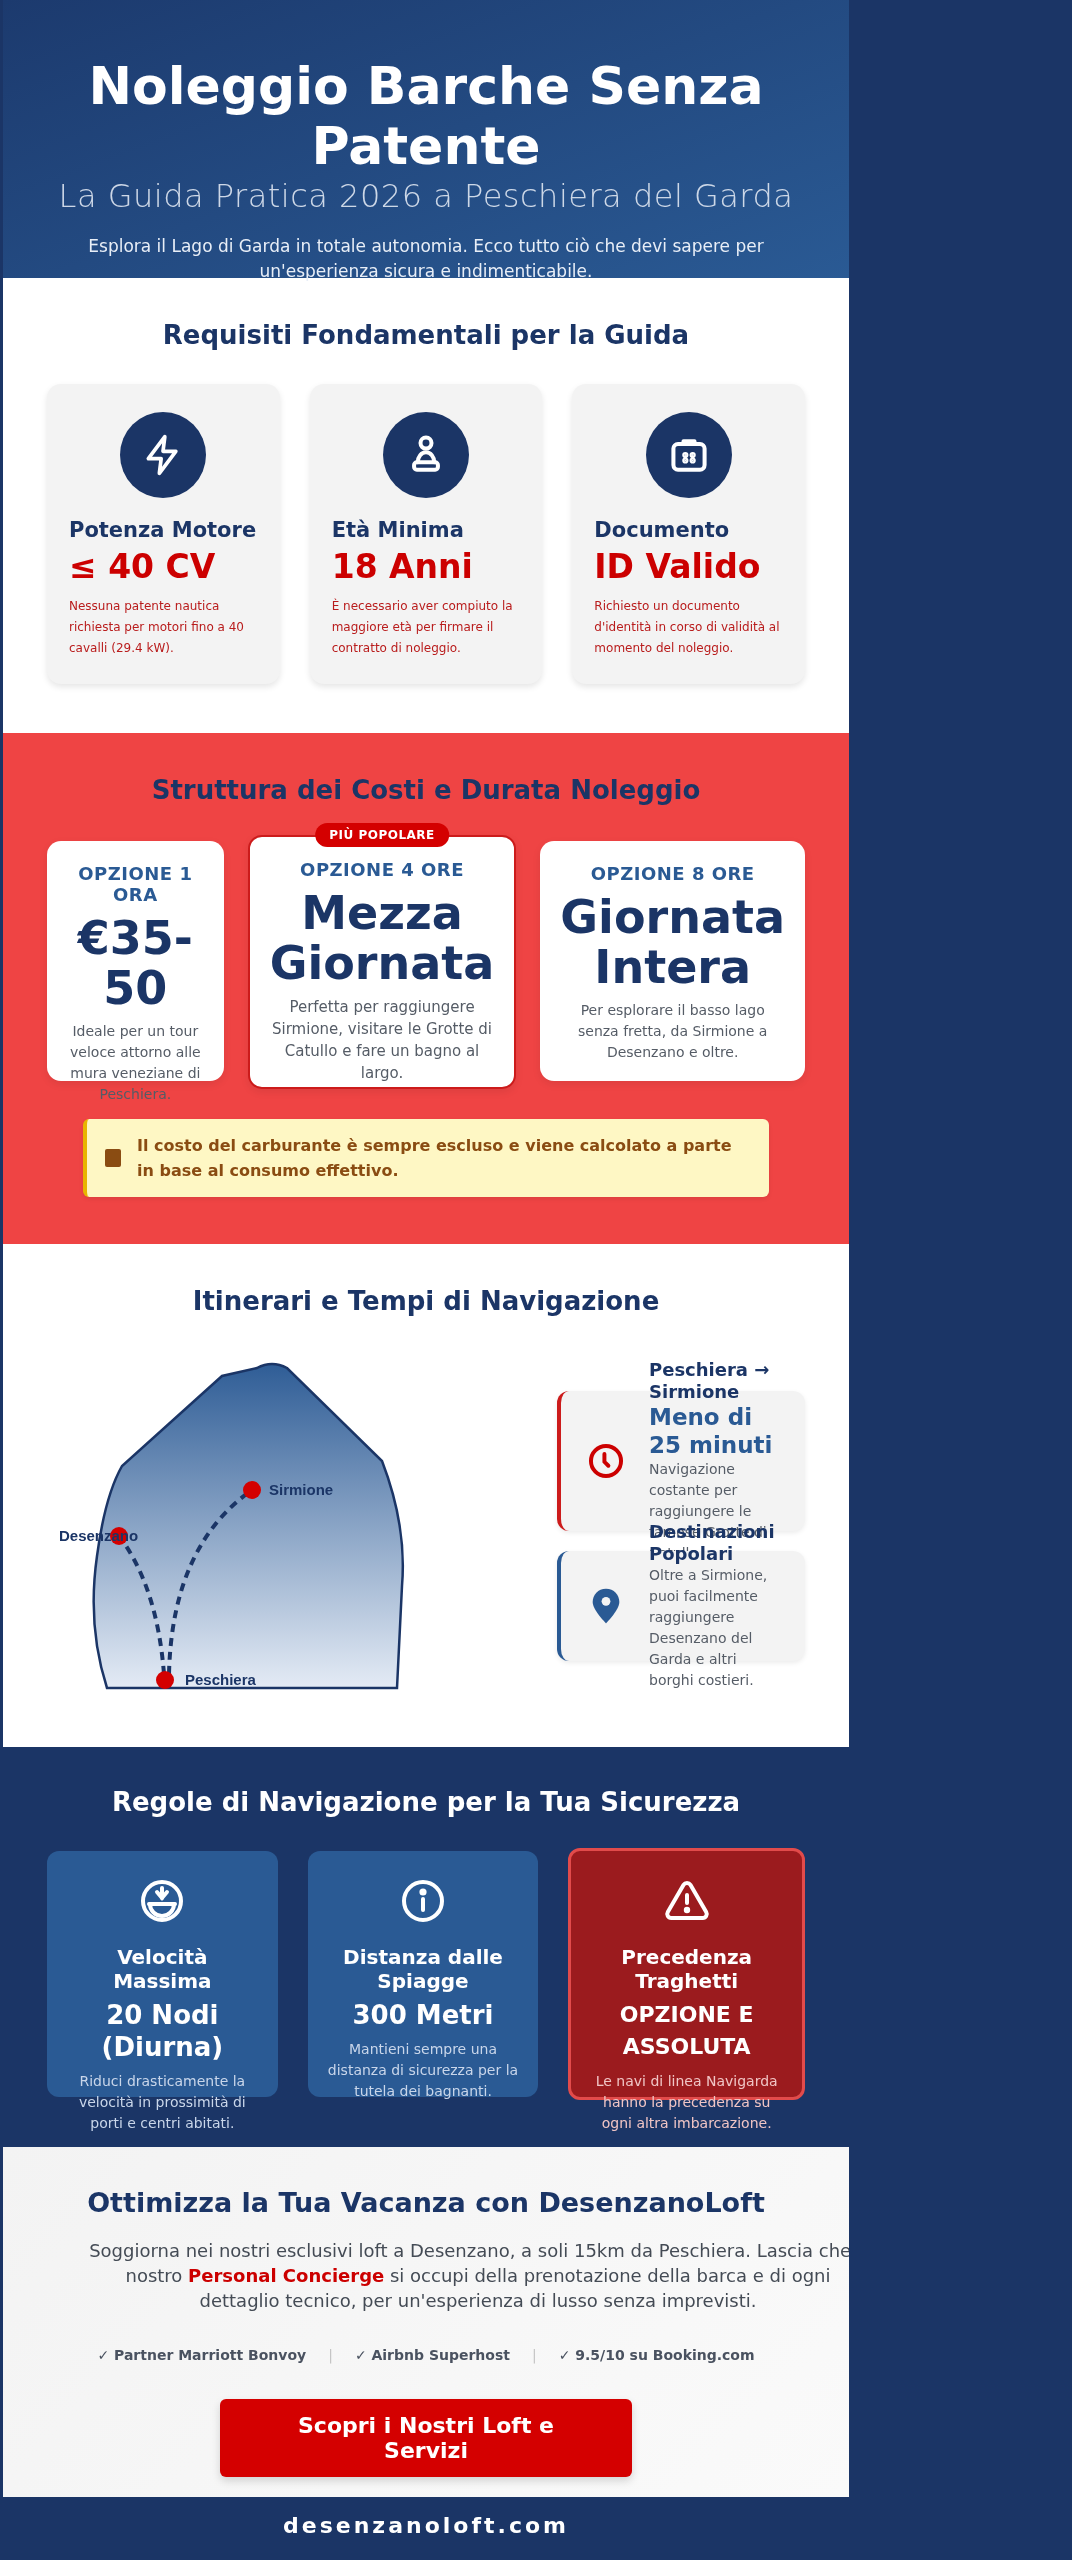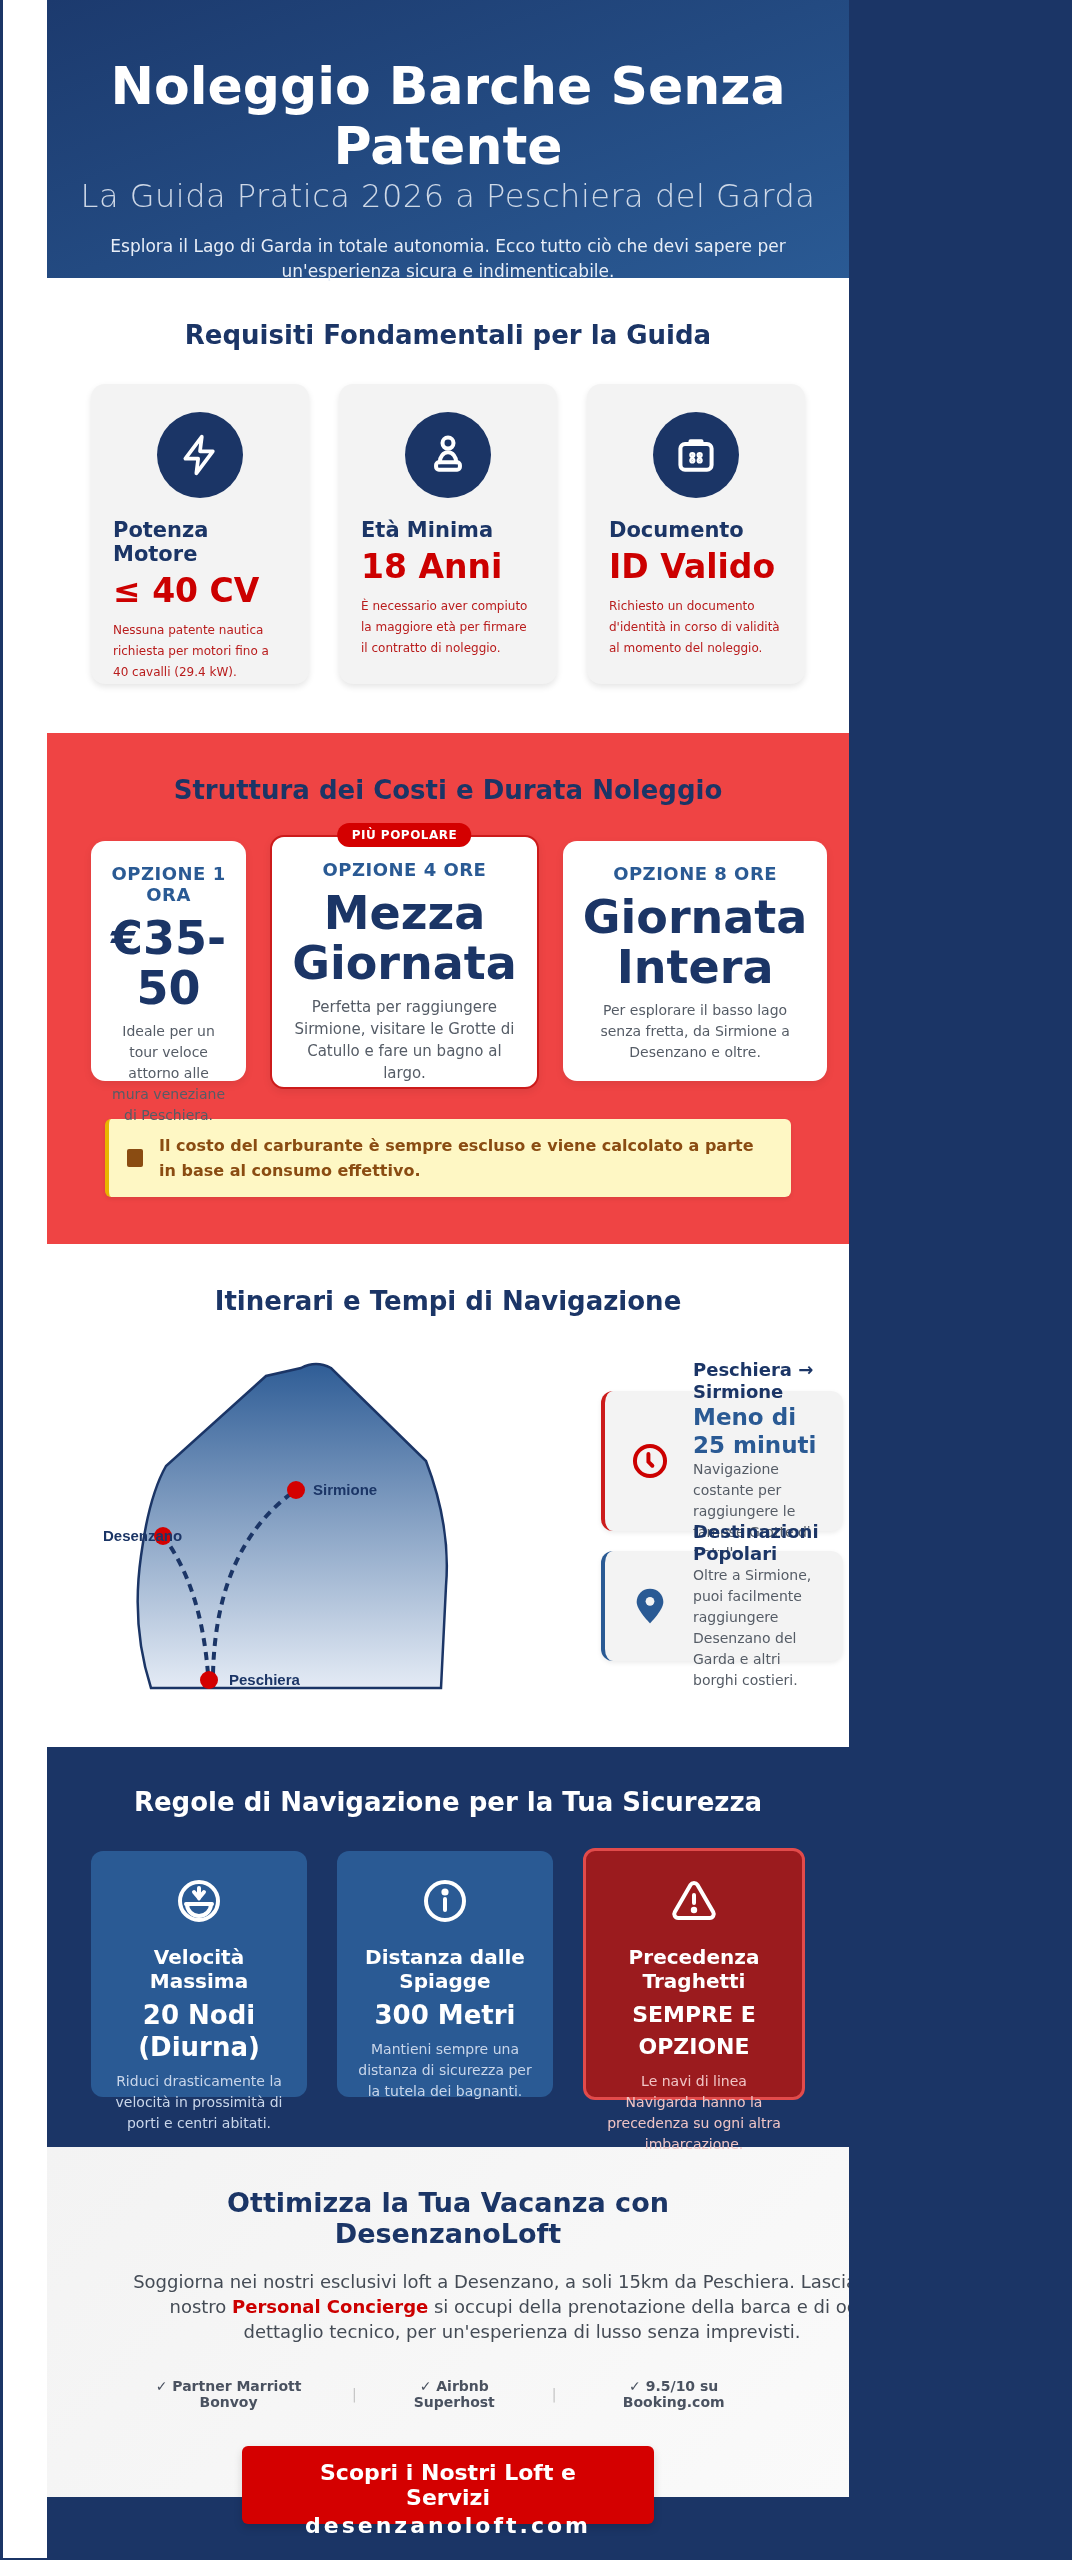--- a/index.html
+++ b/index.html
@@ -8,21 +8,20 @@
     font-family: "DejaVu Sans", sans-serif;
     background: #1b3566;
     color: #1b3566;
   }
   .page {
     width: 852px;
     border: 3px solid #1b3566;
     border-top: 0;
     background: #fff;
     overflow: hidden;
-    padding-left: 44px;
   }
   
   .hero {
     height: 278px;
     background: linear-gradient(160deg, #1c3a6e 0%, #2a5a94 100%);
     text-align: center;
     padding-top: 56px;
     color: #fff;
   }
   .hero h1 {
@@ -313,21 +312,21 @@
       </div>
       <div class="rule-card danger">
         <div class="rule-icon">
           <svg width="50" height="48" viewBox="0 0 24 24" fill="none" stroke="#fff" stroke-width="2" stroke-linejoin="round" stroke-linecap="round">
               <path d="M10.3 3.9L2.4 17.5a2 2 0 0 0 1.7 3h15.8a2 2 0 0 0 1.7-3L13.7 3.9a2 2 0 0 0-3.4 0z"></path>
               <path d="M12 9v4"></path>
               <circle cx="12" cy="16.5" r="0.6" fill="#fff"></circle>
             </svg>
         </div>
         <h3>Precedenza Traghetti</h3>
-        <div class="value">SEMPRE E OPZIONE</div>
+        <div class="value">OPZIONE E ASSOLUTA</div>
         <p>Le navi di linea Navigarda hanno la precedenza su ogni altra imbarcazione.</p>
       </div>
     </div>
   </section>
 
   <section class="promo">
     <h2 class="section-title">Ottimizza la Tua Vacanza con DesenzanoLoft</h2>
     <p class="body"><span>Soggiorna nei nostri esclusivi loft a Desenzano, a soli 15km da Peschiera. Lascia che il nostro </span><span class="hl">Personal Concierge</span><span> si occupi della prenotazione della barca e di ogni dettaglio tecnico, per un'esperienza di lusso senza imprevisti.</span></p>
     <div class="trust">
       <span>✓ Partner Marriott Bonvoy</span>

